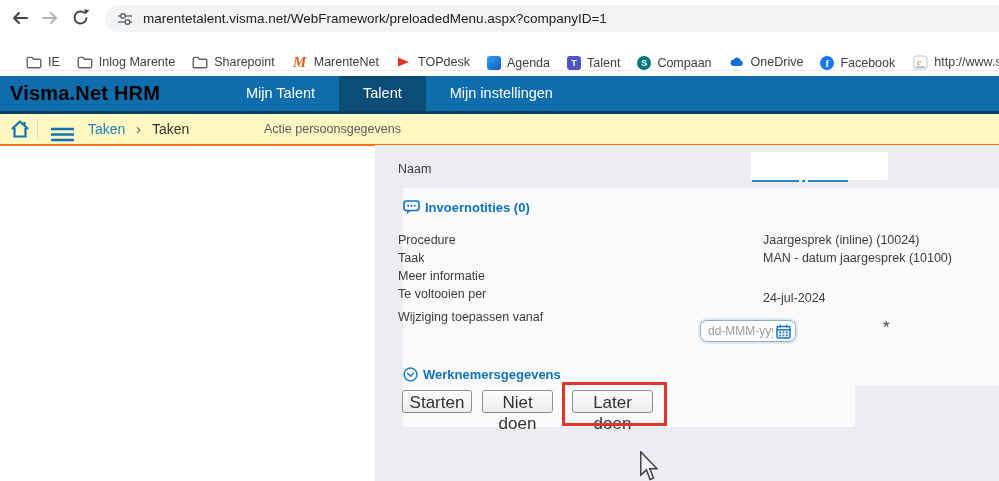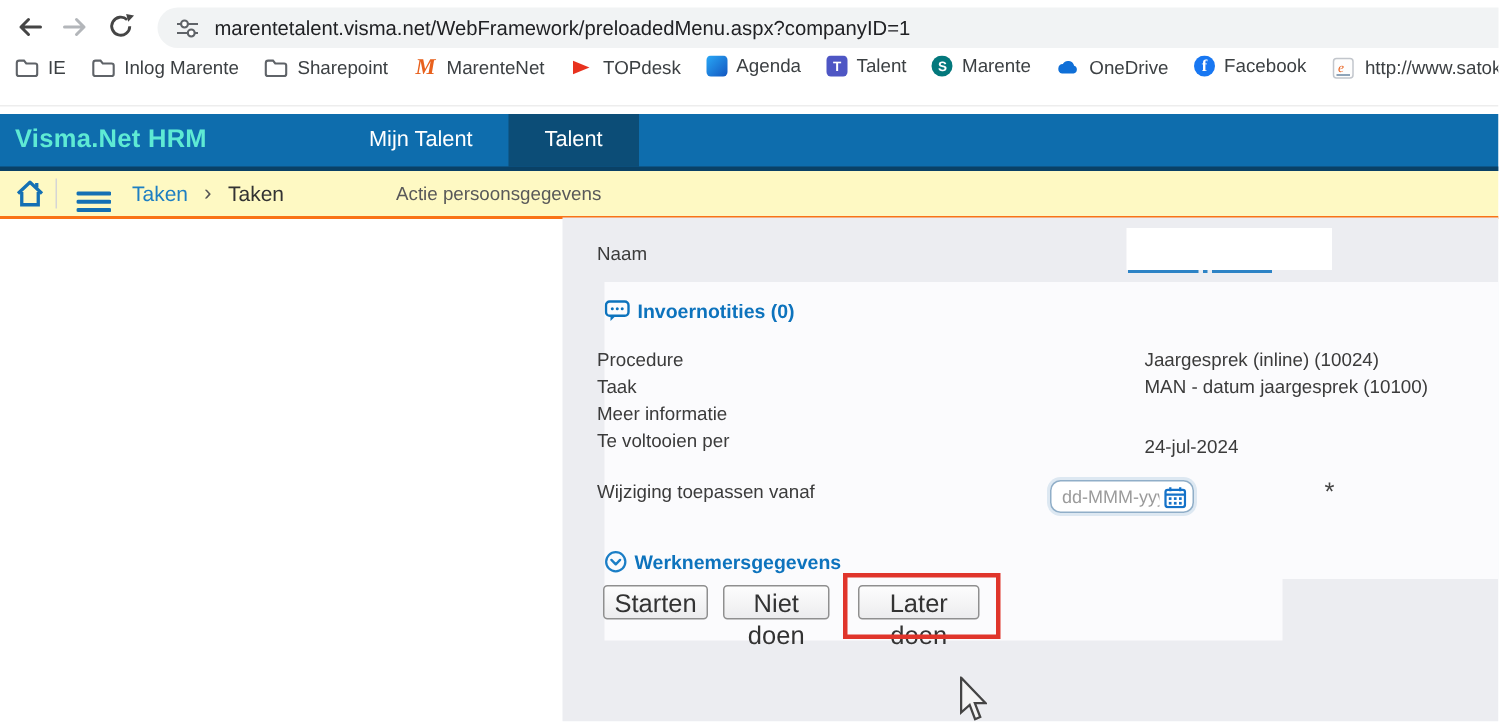--- a/index.html
+++ b/index.html
@@ -14,31 +14,31 @@
   .nav-ico{position:absolute;top:8px;width:20px;height:20px;}
   .url-pill{
     position:absolute;left:105px;right:-40px;top:5px;height:27px;
     background:#f1f3f4;border-radius:14px;
     display:flex;align-items:center;gap:10px;padding-left:12px;
     font-size:13.5px;color:#202124;
   }
   .bookmarks-bar{
     position:absolute;top:37px;left:0;right:0;height:33px;background:#fff;
     border-bottom:1px solid #ededed;
-    display:flex;align-items:flex-start;gap:17px;padding-left:10px;overflow:hidden;
+    display:flex;align-items:flex-end;gap:17px;padding-left:26px;overflow:hidden;
     white-space:nowrap;
   }
   .bm{display:flex;align-items:center;gap:6px;font-size:12.5px;color:#3c4043;flex:0 0 auto;}
   .bm .ic{display:inline-flex;width:16px;height:16px;align-items:center;justify-content:center;flex:0 0 auto;}
   .sq{width:14px;height:14px;border-radius:3px;display:inline-flex;align-items:center;justify-content:center;
       color:#fff;font-size:9px;font-weight:bold;}
   
   .app-header{position:absolute;top:76px;left:0;right:0;height:38px;background:#0e6dad;}
   .app-header::after{content:"";position:absolute;left:0;right:0;bottom:0;height:3px;background:#0a4166;}
-  .logo{position:absolute;left:10px;top:0;height:35px;line-height:34px;color:#5eead4;font-size:17px;font-weight:bold;letter-spacing:0.2px;}
+  .logo{position:absolute;left:10px;top:0;height:35px;line-height:34px;color:#000000;font-size:20px;font-weight:bold;letter-spacing:0.2px;}
   .tabs{position:absolute;left:222px;top:0;height:35px;display:flex;}
   .tab{height:35px;line-height:35px;padding:0 24px;color:#fff;font-size:14.5px;cursor:pointer;text-align:right;}
   .tab.active{background:#0c4d77;}
   
   .breadcrumb-bar{position:absolute;top:114px;left:0;right:0;height:30px;background:#fef9c3;border-bottom:2px solid #f97316;}
   .bc-item{position:absolute;top:0;height:30px;line-height:30px;font-size:14px;}
   
   .content-bg{position:absolute;top:145px;left:375px;right:0;bottom:0;background:#ecedf1;}
   .panel-a{position:absolute;top:188px;left:403px;right:0;height:198px;background:#fbfbfd;}
   .panel-b{position:absolute;top:386px;left:403px;width:452px;height:41px;background:#fbfbfd;}
@@ -140,21 +140,21 @@
   <span class="bm">
     <span class="sq" style="background:linear-gradient(135deg,#29a8f6,#1356c0);"></span>
     <span>Agenda</span>
   </span>
   <span class="bm">
     <span class="sq" style="background:#4e56c4;">T</span>
     <span>Talent</span>
   </span>
   <span class="bm">
     <span class="sq" style="background:#03787c;border-radius:50%;">S</span>
-    <span>Marente</span>
+    <span>Compaan</span>
   </span>
   <span class="bm">
     <span class="ic">
         <svg width="18" height="12" viewBox="0 0 18 12">
           <path d="M4.5 10.5 a3.6 3.6 0 0 1 .6-7.1 a4.6 4.6 0 0 1 8.5 1.3 a3 3 0 0 1-.4 5.8 z" fill="#0f6fd7"></path>
         </svg>
       </span>
     <span>OneDrive</span>
   </span>
   <span class="bm">
@@ -172,20 +172,21 @@
     <span>http://www.satokoki...</span>
   </span>
 
 </div>
 
 <div class="app-header">
   <div class="logo">Visma.Net HRM</div>
   <div class="tabs">
     <div class="tab">Mijn Talent</div>
     <div class="tab active">Talent</div>
+    <div class="tab">Mijn instellingen</div>
   </div>
 </div>
 
 <div class="breadcrumb-bar">
   <span class="bc-item" style="left:9px;top:4px;">
     <svg width="22" height="22" viewBox="0 0 22 22">
       <path d="M3 11 L11 3.5 L19 11" fill="none" stroke="#1470b4" stroke-width="2.2" stroke-linejoin="round"></path>
       <path d="M5.5 10 V18.5 H16.5 V10" fill="none" stroke="#1470b4" stroke-width="2.2"></path>
       <path d="M15.5 4 V7" stroke="#1470b4" stroke-width="2.2"></path>
     </svg>
@@ -227,21 +228,21 @@
 
 <div class="lbl" style="top:233px;">Procedure</div>
 <div class="val" style="top:233px;">Jaargesprek (inline) (10024)</div>
 <div class="lbl" style="top:251px;">Taak</div>
 <div class="val" style="top:251px;">MAN - datum jaargesprek (10100)</div>
 <div class="lbl" style="top:269px;">Meer informatie</div>
 <div class="val" style="top:269px;"></div>
 <div class="lbl" style="top:287px;">Te voltooien per</div>
 <div class="val" style="top:291px;">24-jul-2024</div>
 
-<div class="lbl" style="top:321px;">Wijziging toepassen vanaf</div>
+<div class="lbl" style="top:310px;">Wijziging toepassen vanaf</div>
 <input class="date-input" type="text" placeholder="dd-MMM-yyyy" style="">
 <span class="cal-ico">
   <svg width="15" height="15" viewBox="0 0 15 15">
     <rect x="1" y="2.5" width="13" height="11.5" rx="1.5" fill="none" stroke="#1472c8" stroke-width="1.5"></rect>
     <line x1="1" y1="5.8" x2="14" y2="5.8" stroke="#1472c8" stroke-width="1.5"></line>
     <line x1="4.2" y1="0.8" x2="4.2" y2="3.5" stroke="#1472c8" stroke-width="1.5"></line>
     <line x1="10.8" y1="0.8" x2="10.8" y2="3.5" stroke="#1472c8" stroke-width="1.5"></line>
     <rect x="3.2" y="7.5" width="1.8" height="1.8" fill="#1472c8"></rect>
       <rect x="6.6" y="7.5" width="1.8" height="1.8" fill="#1472c8"></rect>
       <rect x="10" y="7.5" width="1.8" height="1.8" fill="#1472c8"></rect>

